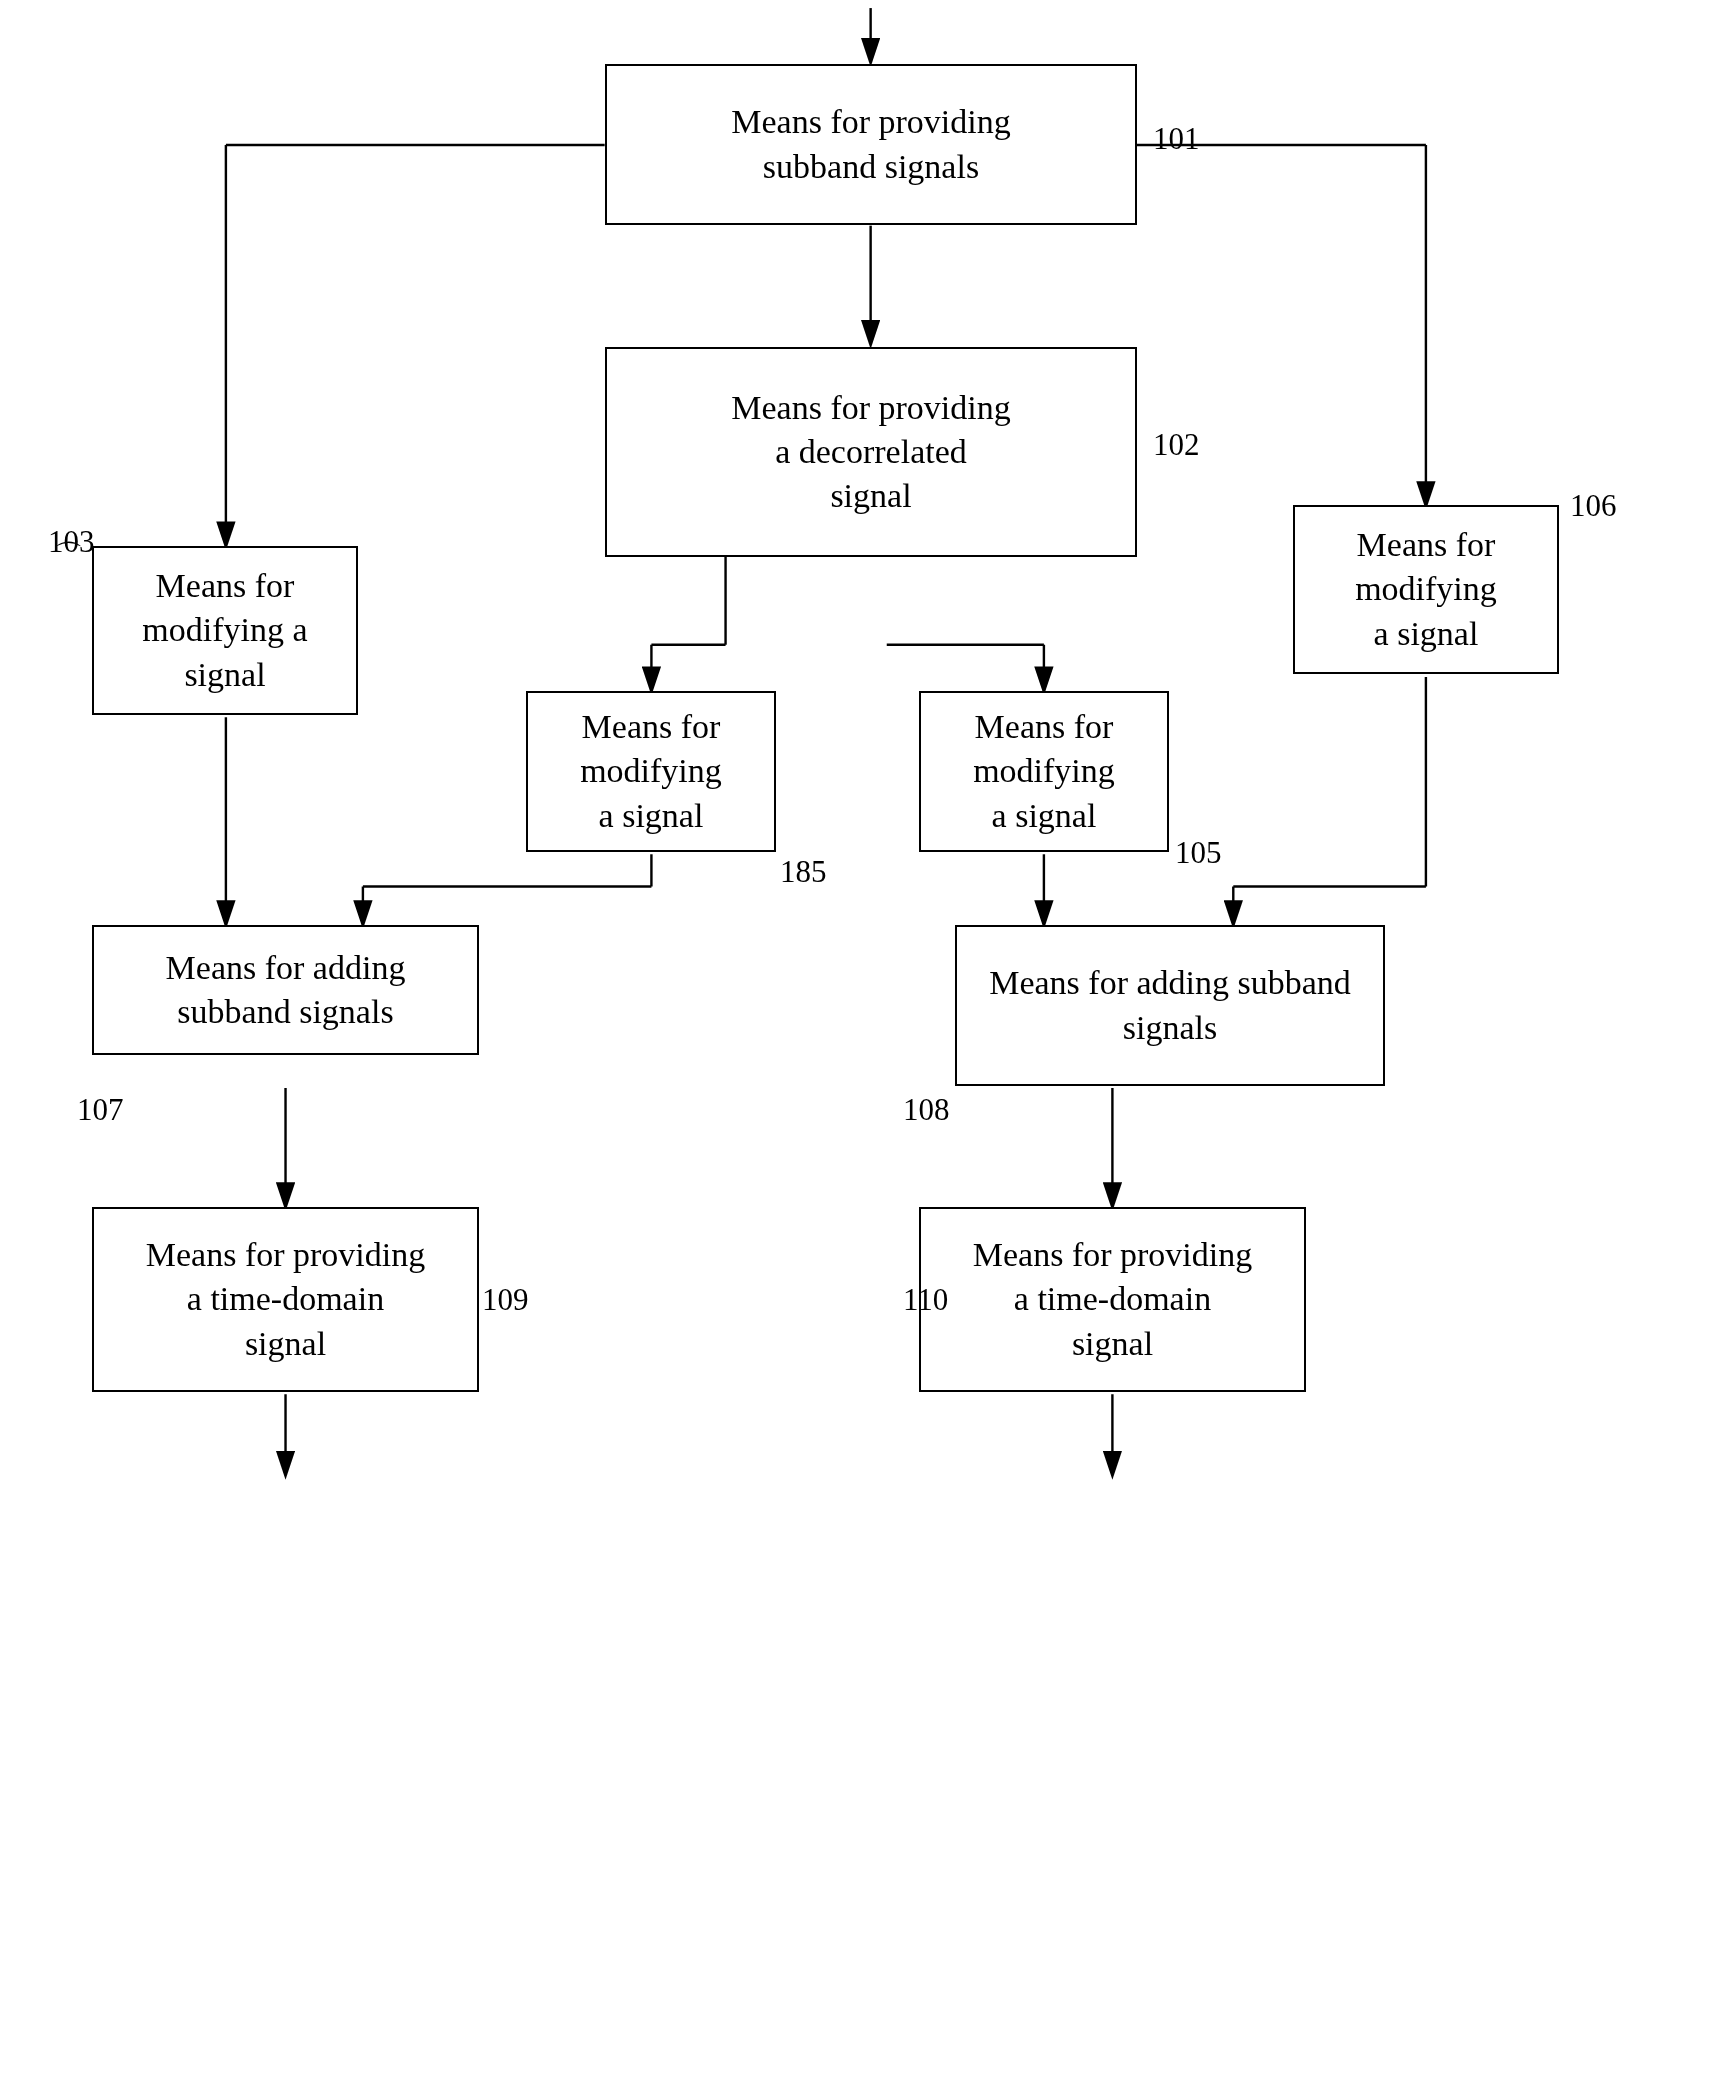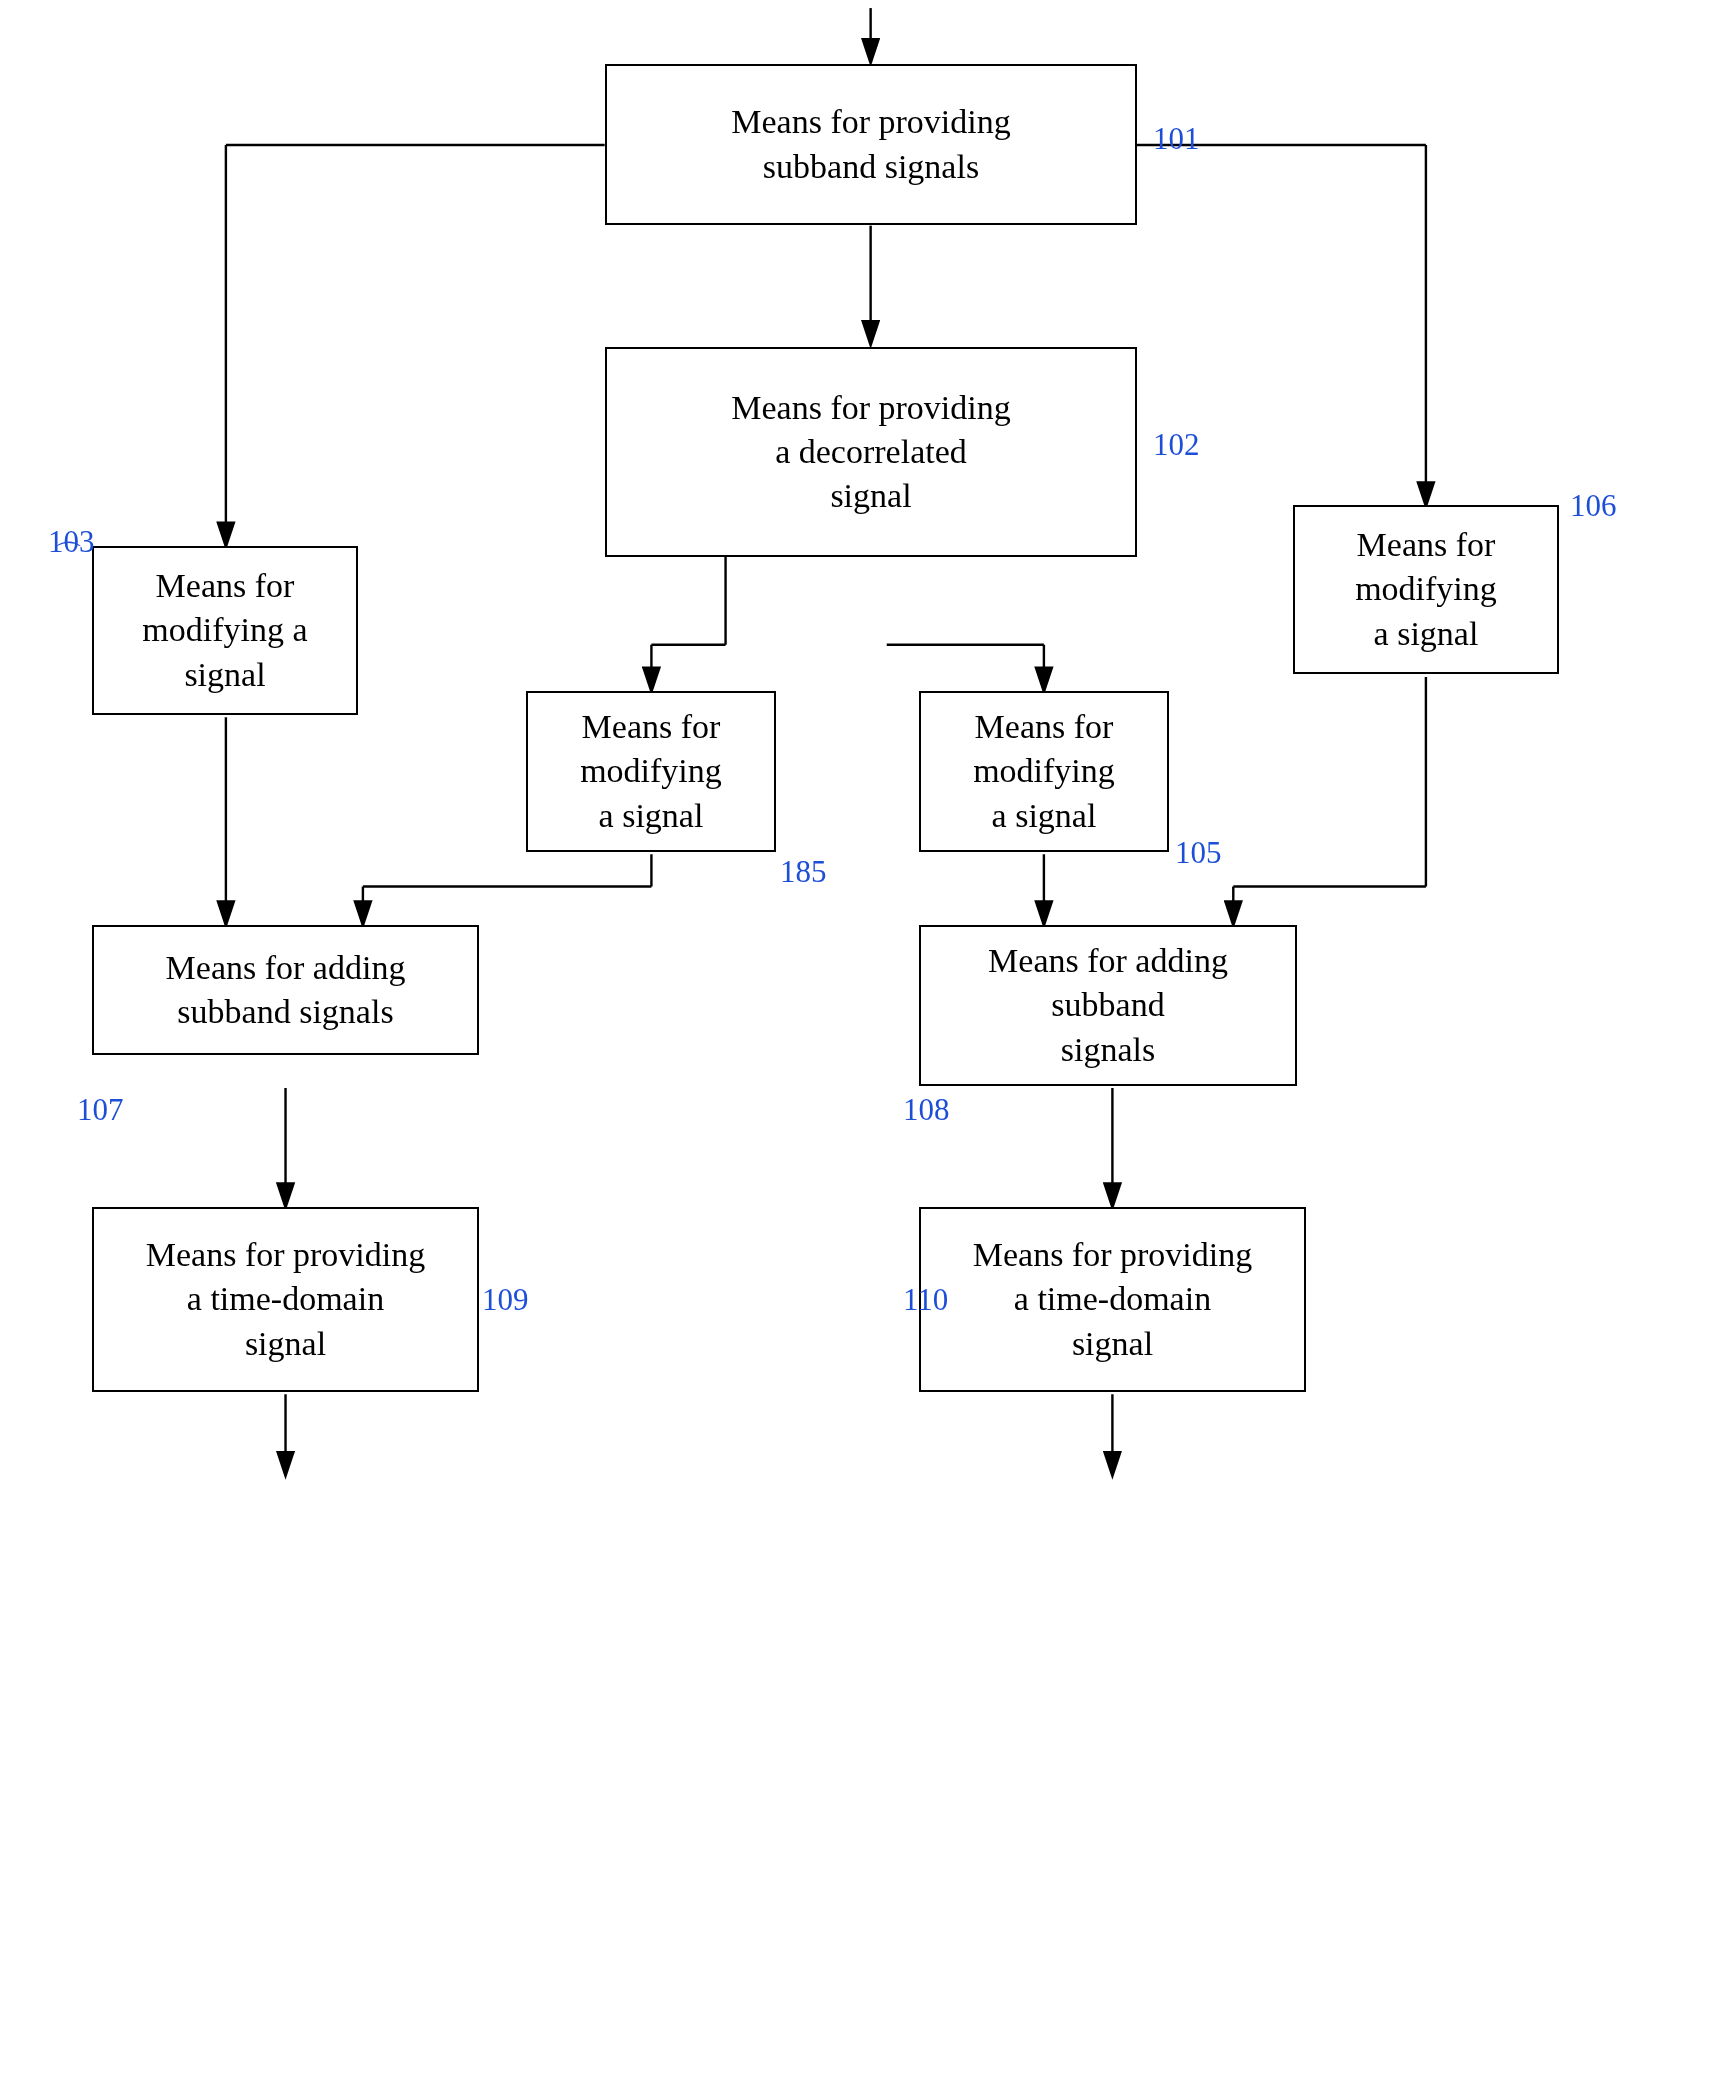--- a/index.html
+++ b/index.html
@@ -39,21 +39,21 @@
       font-size: 34px;
       font-family: 'Times New Roman', Times, serif;
       line-height: 1.3;
       padding: 12px 12px;
     }
 
     .label {
       position: absolute;
       font-size: 31px;
       font-family: 'Times New Roman', Times, serif;
-      color: #1d4ed8;
+      color: #000000;
     }
   </style>
 </head>
 <body>
 
 <div class="diagram-container">
 
   <svg xmlns="http://www.w3.org/2000/svg" viewBox="0 0 2151 2602" width="1734" height="2097">
     <defs>
       <marker id="arrowhead" markerWidth="12" markerHeight="8" refX="10" refY="4" orient="auto">
@@ -144,21 +144,21 @@
 a signal</span>
   </div>
   <span class="label" style="left:1570px; top:488px;">106</span>
 
   <div class="box" style="left:92px; top:925px; width:387px; height:130px;">
     <span style="white-space: pre-line;">Means for adding
 subband signals</span>
   </div>
   <span class="label" style="left:77px; top:1092px;">107</span>
 
-  <div class="box" style="left:919px; top:925px; width:378px; height:161px;">
+  <div class="box" style="left:955px; top:925px; width:430px; height:161px;">
     <span style="white-space: pre-line;">Means for adding subband
 signals</span>
   </div>
   <span class="label" style="left:903px; top:1092px;">108</span>
 
   <div class="box" style="left:92px; top:1207px; width:387px; height:185px;">
     <span style="white-space: pre-line;">Means for providing
 a time-domain
 signal</span>
   </div>

